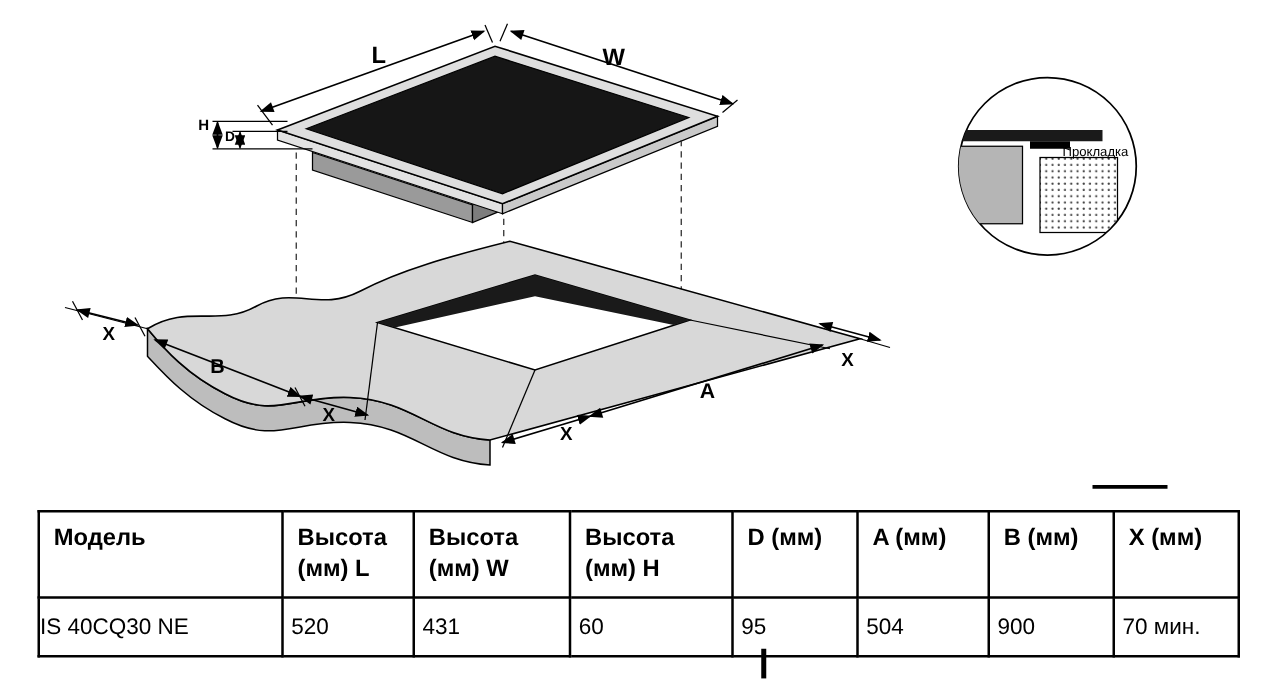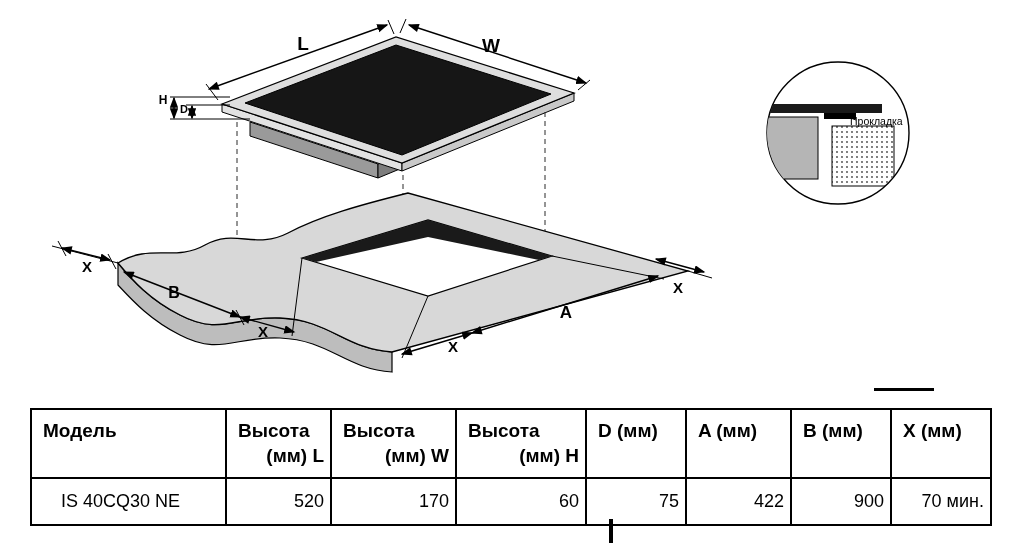--- a/index.html
+++ b/index.html
@@ -20,23 +20,23 @@
 
   .spec-table {
     position: absolute; left: 30px; top: 408px; width: 960px;
     border-collapse: collapse; table-layout: fixed;
   }
   .spec-table th, .spec-table td { border: 2px solid #000; background: #fff; }
   .spec-table th {
     text-align: left; vertical-align: top;
     padding: 9px 6px 9px 11px; font-size: 19px; line-height: 1.3; font-weight: 700;
   }
-  .spec-table td { font-size: 18px; text-align: right; padding: 12px 6px; font-weight: 400; }
-  .spec-table td.model-cell { text-align: left; padding-left: 29px; }
-  .h2 { display: block; text-align: right; }
+  .spec-table td { font-size: 18px; text-align: left; padding: 12px 6px; font-weight: 400; }
+  .spec-table td.model-cell { text-align: left; padding-left: 0; }
+  .h2 { display: block; }
 
   .mark-h { position: absolute; left: 874px; top: 388px; width: 60px; height: 3px; background: #000; }
   .mark-v { position: absolute; left: 609px; top: 519px; width: 4px; height: 24px; background: #000; }
 </style>
 </head>
 <body>
 
 <div class="page">
 
   <svg class="diagram" width="1023" height="405" viewBox="0 0 1023 405">
@@ -197,24 +197,24 @@
         </th>
         <th>
           <span class="h1">X (мм)</span>
         </th>
       </tr>
     </thead>
     <tbody>
       <tr>
         <td class="model-cell">IS 40CQ30 NE</td>
         <td>520</td>
-        <td>170</td>
+        <td>431</td>
         <td>60</td>
-        <td>75</td>
-        <td>422</td>
+        <td>95</td>
+        <td>504</td>
         <td>900</td>
         <td>70 мин.</td>
       </tr>
     </tbody>
   </table>
 
   <div class="mark-h"></div>
   <div class="mark-v"></div>
 </div>
 

